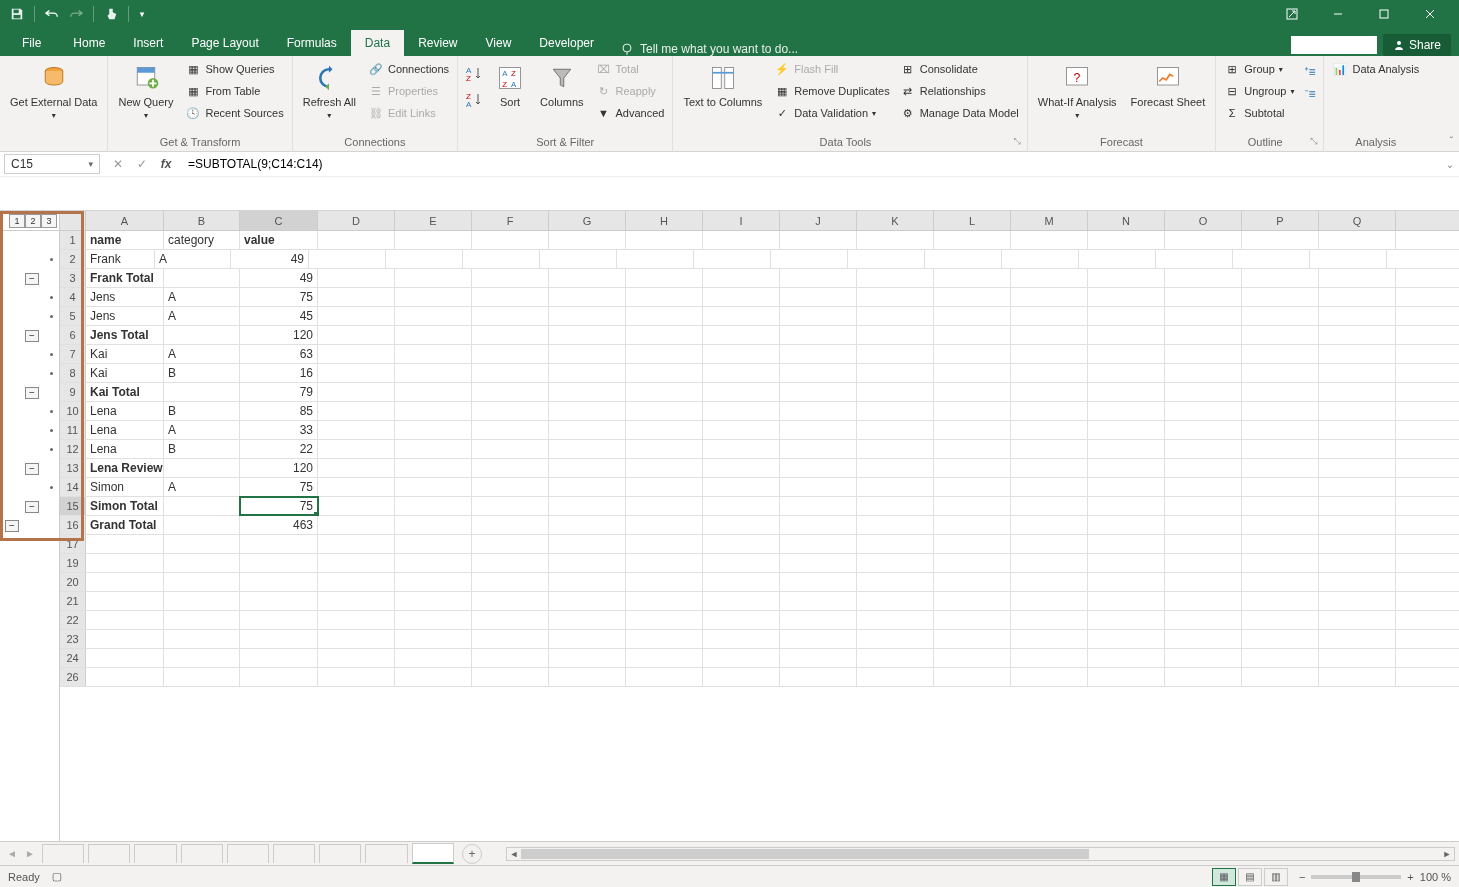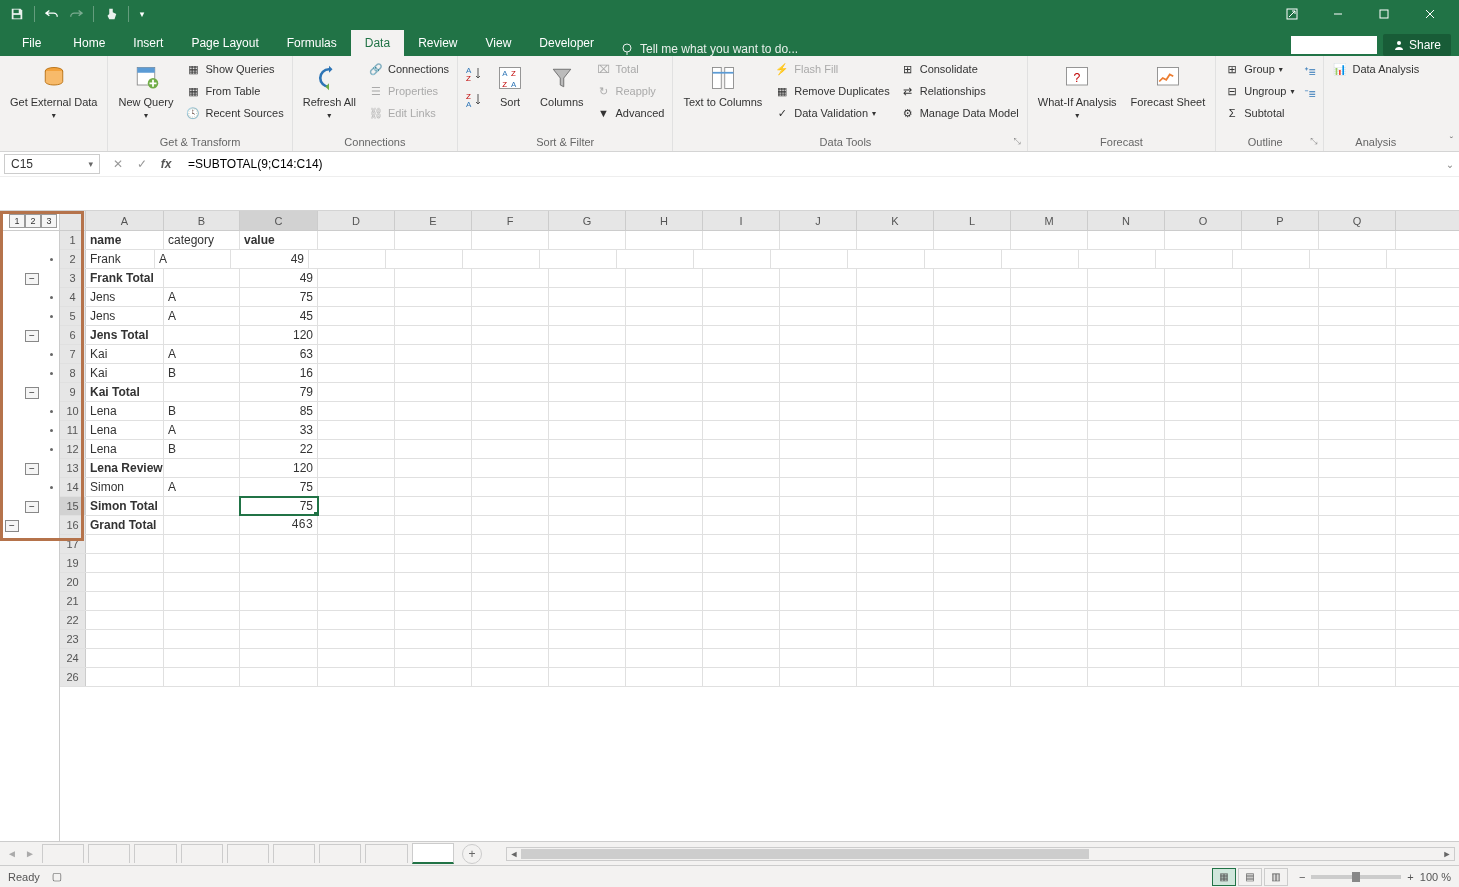--- a/index.html
+++ b/index.html
@@ -843,21 +843,21 @@
           <div class="cell" style="width: 77px;"></div>
           <div class="cell" style="width: 77px;"></div>
           <div class="cell" style="width: 77px;"></div>
           <div class="cell" style="width: 77px;"></div>
           <div class="cell" style="width: 77px;"></div>
         </div>
         <div class="row">
           <div class="rn">16</div>
           <div class="cell bold" style="width: 78px;">Grand Total</div>
           <div class="cell" style="width: 76px;"></div>
-          <div class="cell r" style="width: 78px; font-family: Liberation Mono, monospace;">463</div>
+          <div class="cell r" style="width: 78px;">463</div>
           <div class="cell" style="width: 77px;"></div>
           <div class="cell" style="width: 77px;"></div>
           <div class="cell" style="width: 77px;"></div>
           <div class="cell" style="width: 77px;"></div>
           <div class="cell" style="width: 77px;"></div>
           <div class="cell" style="width: 77px;"></div>
           <div class="cell" style="width: 77px;"></div>
           <div class="cell" style="width: 77px;"></div>
           <div class="cell" style="width: 77px;"></div>
           <div class="cell" style="width: 77px;"></div>

